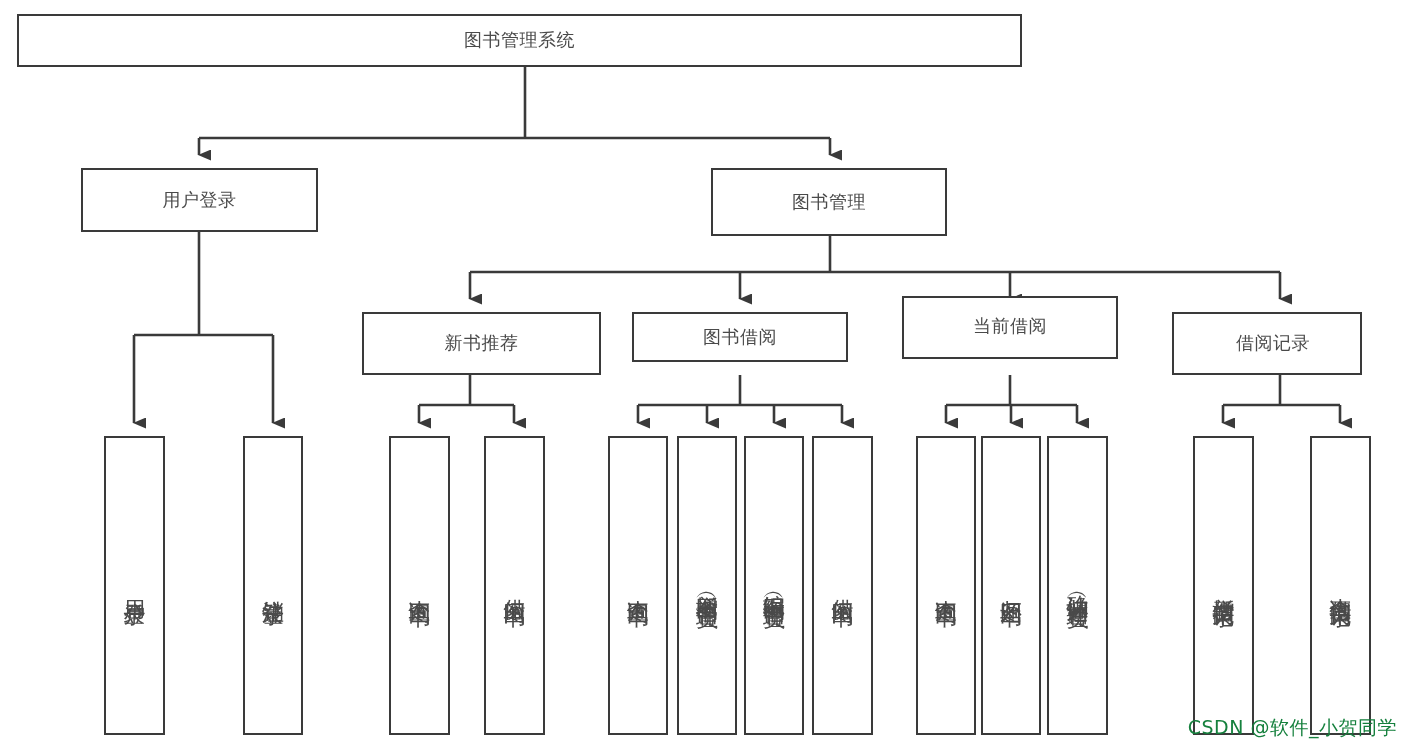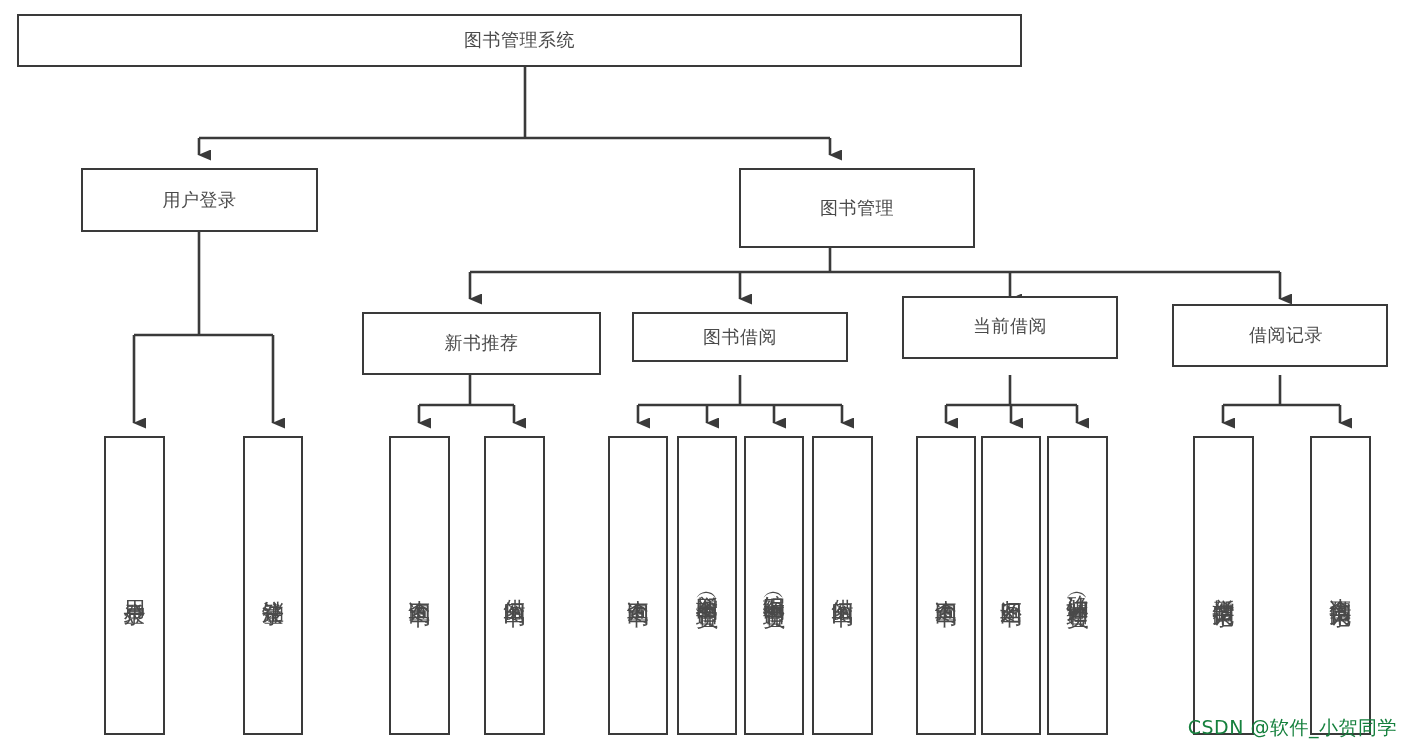--- a/index.html
+++ b/index.html
@@ -116,34 +116,34 @@
     </g>
   </svg>
 
   <div class="node-box" style="left: 17px; top: 14px; width: 1005px; height: 53px;">
     <span class="node-label">图书管理系统</span>
   </div>
 
   <div class="node-box" style="left: 81px; top: 168px; width: 237px; height: 64px;">
     <span class="node-label">用户登录</span>
   </div>
-  <div class="node-box" style="left: 711px; top: 168px; width: 236px; height: 80px; margin-left: 28px;">
+  <div class="node-box" style="left: 711px; top: 168px; width: 236px; height: 68px;">
     <span class="node-label">图书管理</span>
   </div>
 
   <div class="node-box" style="left: 362px; top: 312px; width: 239px; height: 63px;">
     <span class="node-label">新书推荐</span>
   </div>
   <div class="node-box" style="left: 632px; top: 312px; width: 216px; height: 50px;">
     <span class="node-label">图书借阅</span>
   </div>
   <div class="node-box" style="left: 902px; top: 296px; width: 216px; height: 63px; font-family: Liberation Mono, monospace;">
     <span class="node-label">当前借阅</span>
   </div>
-  <div class="node-box" style="left: 1172px; top: 304px; width: 216px; height: 63px; padding-left: 12px;">
+  <div class="node-box" style="left: 1172px; top: 312px; width: 190px; height: 63px; padding-left: 12px;">
     <span class="node-label">借阅记录</span>
   </div>
 
   <div class="node-box vertical" style="left: 104px; top: 436px; width: 61px; height: 299px;">
     <span class="node-label">用户登录</span>
   </div>
   <div class="node-box vertical" style="left: 243px; top: 436px; width: 60px; height: 299px;">
     <span class="node-label">注销登录</span>
   </div>
   <div class="node-box vertical" style="left: 389px; top: 436px; width: 61px; height: 299px;">

